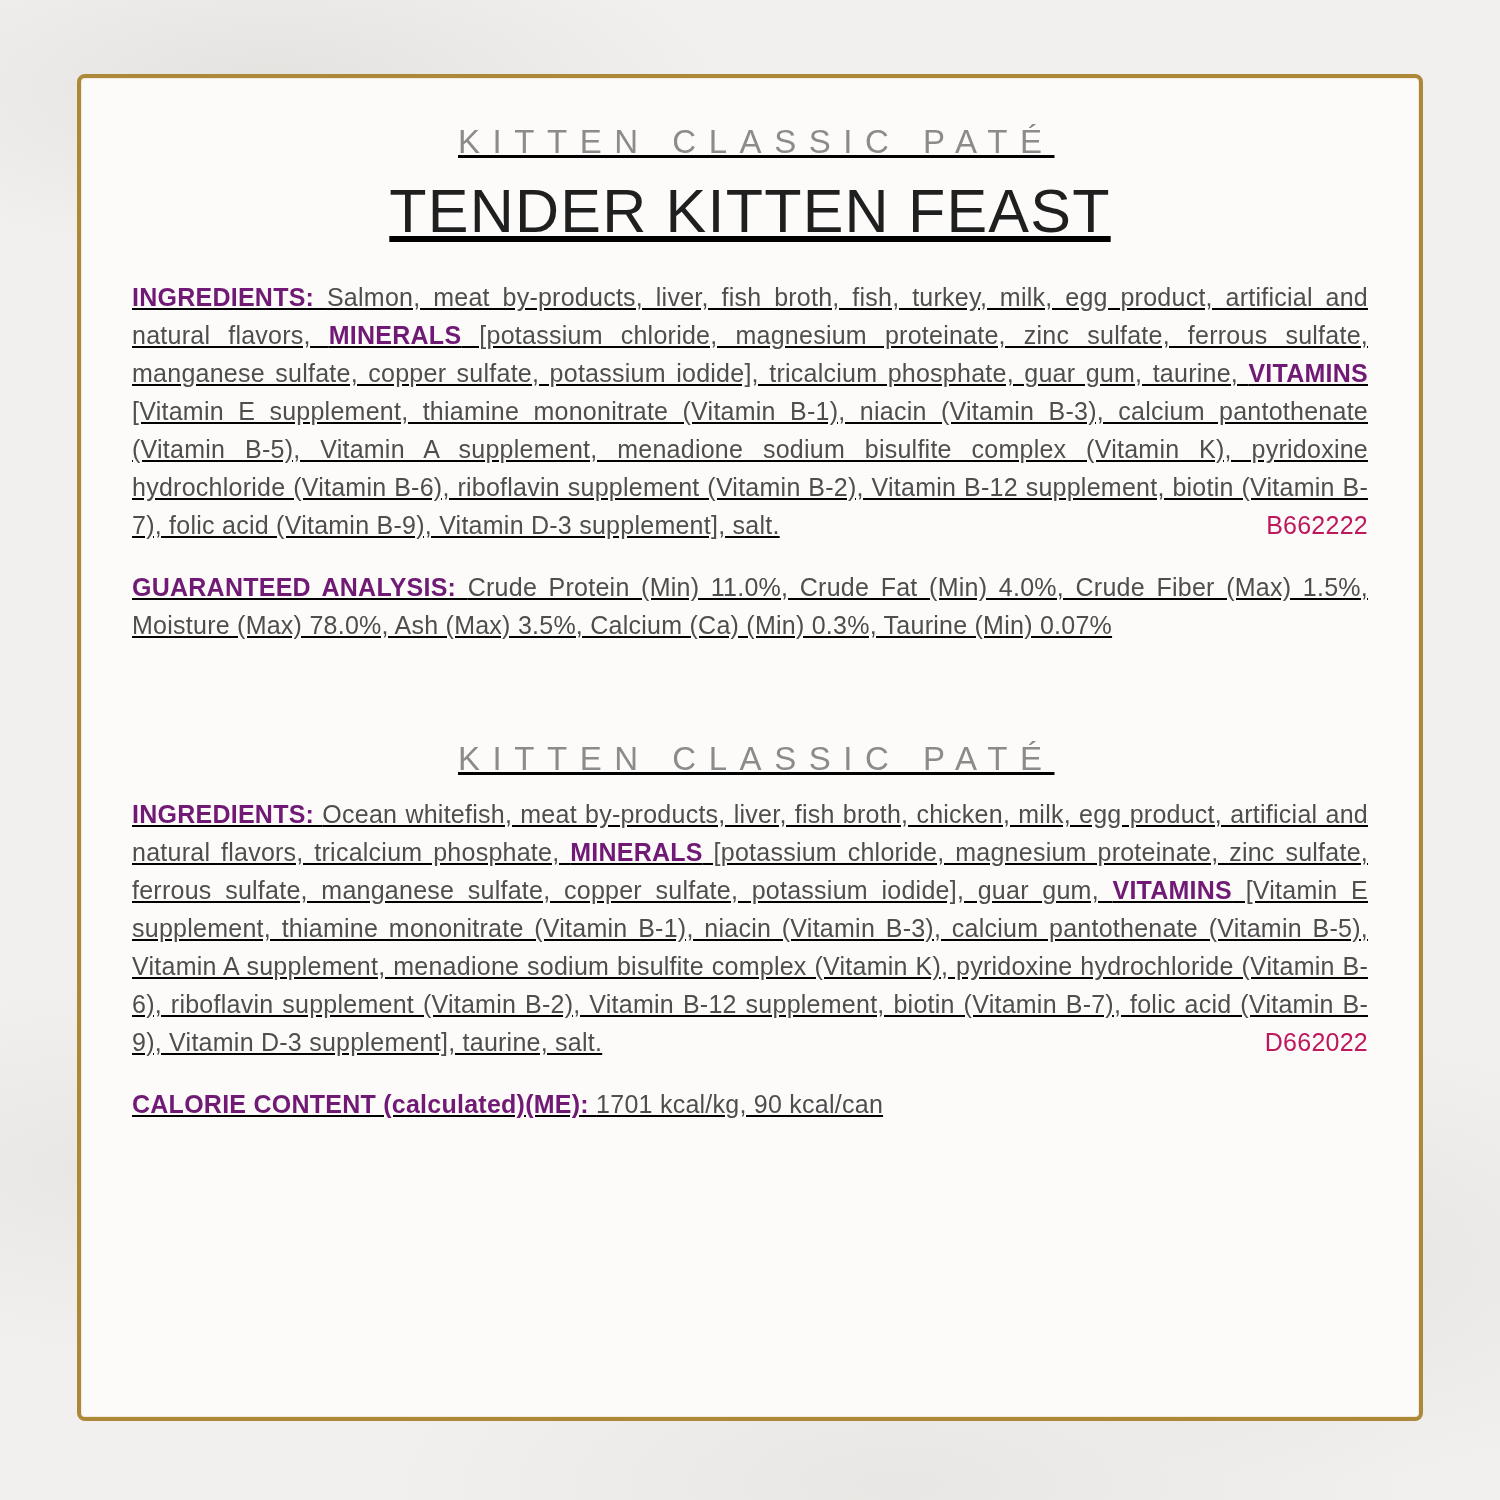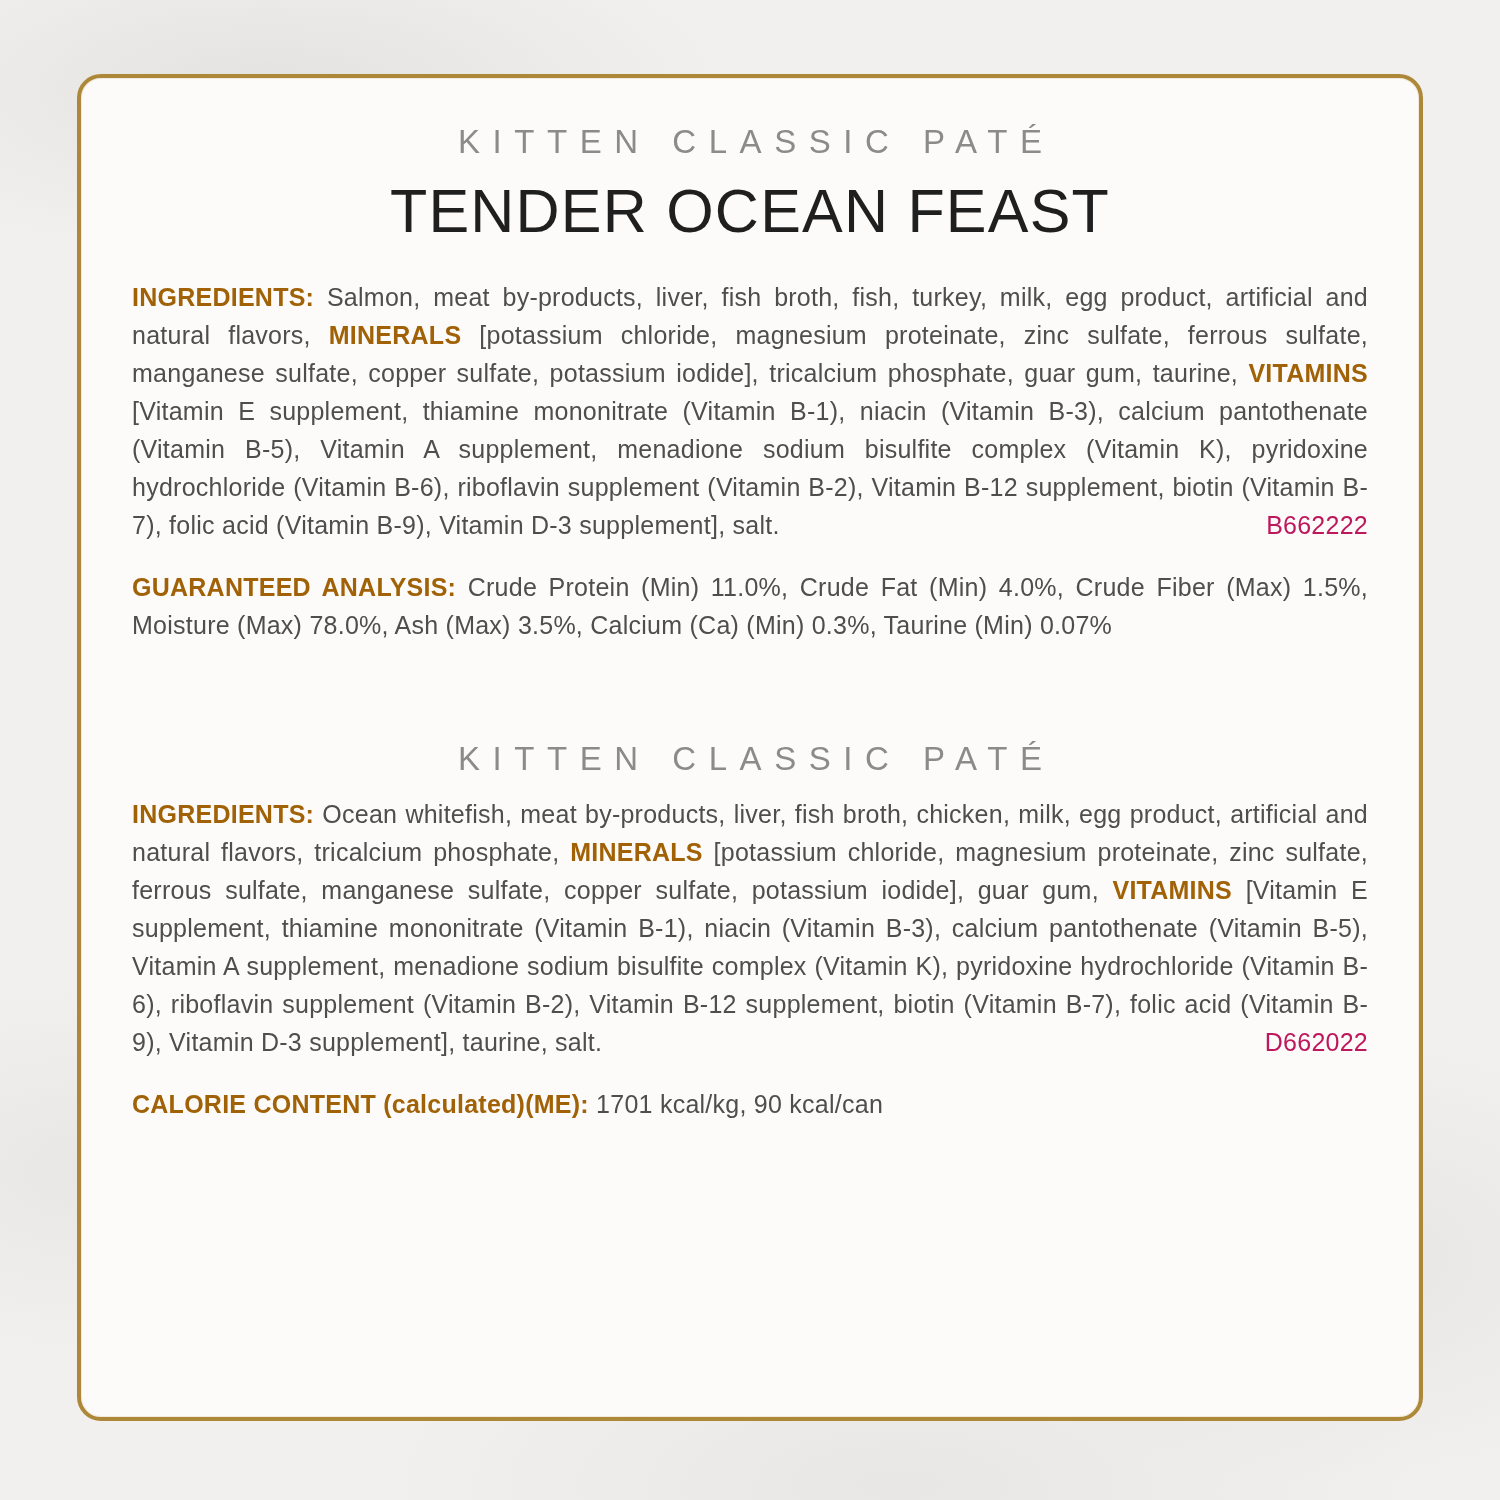--- a/index.html
+++ b/index.html
@@ -18,24 +18,25 @@
       radial-gradient(ellipse 500px 280px at 6% 78%, rgba(209,207,203,0.28), transparent 65%),
       radial-gradient(ellipse 800px 300px at 60% 99%, rgba(205,203,199,0.25), transparent 65%),
       #f1f0ee;
   }
   .card {
     position: absolute;
     left: 77px; top: 74px;
     width: 1346px; height: 1347px;
     background: #fcfbf9;
     border: 4px solid #ad8839;
-    border-radius: 24px;
+    border-radius: 8px;
     padding: 44px 51px 0 51px;
     box-shadow: inset 0 0 0 1px rgba(190,150,60,0.15);
     overflow: hidden;
+    text-decoration: underline;
   }
   .kicker {
     text-align: center;
     font-size: 33px;
     line-height: 40px;
     font-weight: 400;
     letter-spacing: 0.38em;
     text-indent: 0.38em;
     color: #8b8b8b;
     margin: 0 0 16px 0;
@@ -49,41 +50,41 @@
     color: #1f1f1f;
     margin: 0 0 34px 0;
   }
   .body {
     font-size: 25px;
     line-height: 38px;
     color: #4e4e4e;
     text-align: justify;
     letter-spacing: 0.01em;
   }
-  .body b { font-weight: 700; color: #a16207; }
+  .body b { font-weight: 700; color: #701a75; }
   .para { position: relative; margin-bottom: 24px; }
   .analysis { margin-bottom: 24px; }
   .calorie { margin-bottom: 0; }
   .code {
     position: absolute;
     right: 0; bottom: 0;
     line-height: 38px;
     color: #be185d;
   }
   .section-2 { margin-top: 95px; }
 </style>
 </head>
 <body>
 
 <div class="page">
   <div class="card">
 
     <section>
       <div class="kicker">KITTEN CLASSIC PATÉ</div>
-      <h1 class="title">TENDER OCEAN FEAST</h1>
+      <h1 class="title">TENDER KITTEN FEAST</h1>
       <p class="body para">
         <span><b>INGREDIENTS: </b><span>Salmon, meat by-products, liver, fish broth, fish, turkey, milk, egg product, artificial and natural flavors, </span><b>MINERALS</b><span> [potassium chloride, magnesium proteinate, zinc sulfate, ferrous sulfate, manganese sulfate, copper sulfate, potassium iodide], tricalcium phosphate, guar gum, taurine, </span><b>VITAMINS</b><span> [Vitamin E supplement, thiamine mononitrate (Vitamin B-1), niacin (Vitamin B-3), calcium pantothenate (Vitamin B-5), Vitamin A supplement, menadione sodium bisulfite complex (Vitamin K), pyridoxine hydrochloride (Vitamin B-6), riboflavin supplement (Vitamin B-2), Vitamin B-12 supplement, biotin (Vitamin B-7), folic acid (Vitamin B-9), Vitamin D-3 supplement], salt.</span></span>
         <span class="code">B662222</span>
       </p>
       <p class="body analysis">
         <span><b>GUARANTEED ANALYSIS: </b><span>Crude Protein (Min) 11.0%, Crude Fat (Min) 4.0%, Crude Fiber (Max) 1.5%, Moisture (Max) 78.0%, Ash (Max) 3.5%, Calcium (Ca) (Min) 0.3%, Taurine (Min) 0.07%</span></span>
       </p>
     </section>
 
     <section class="section-2">

